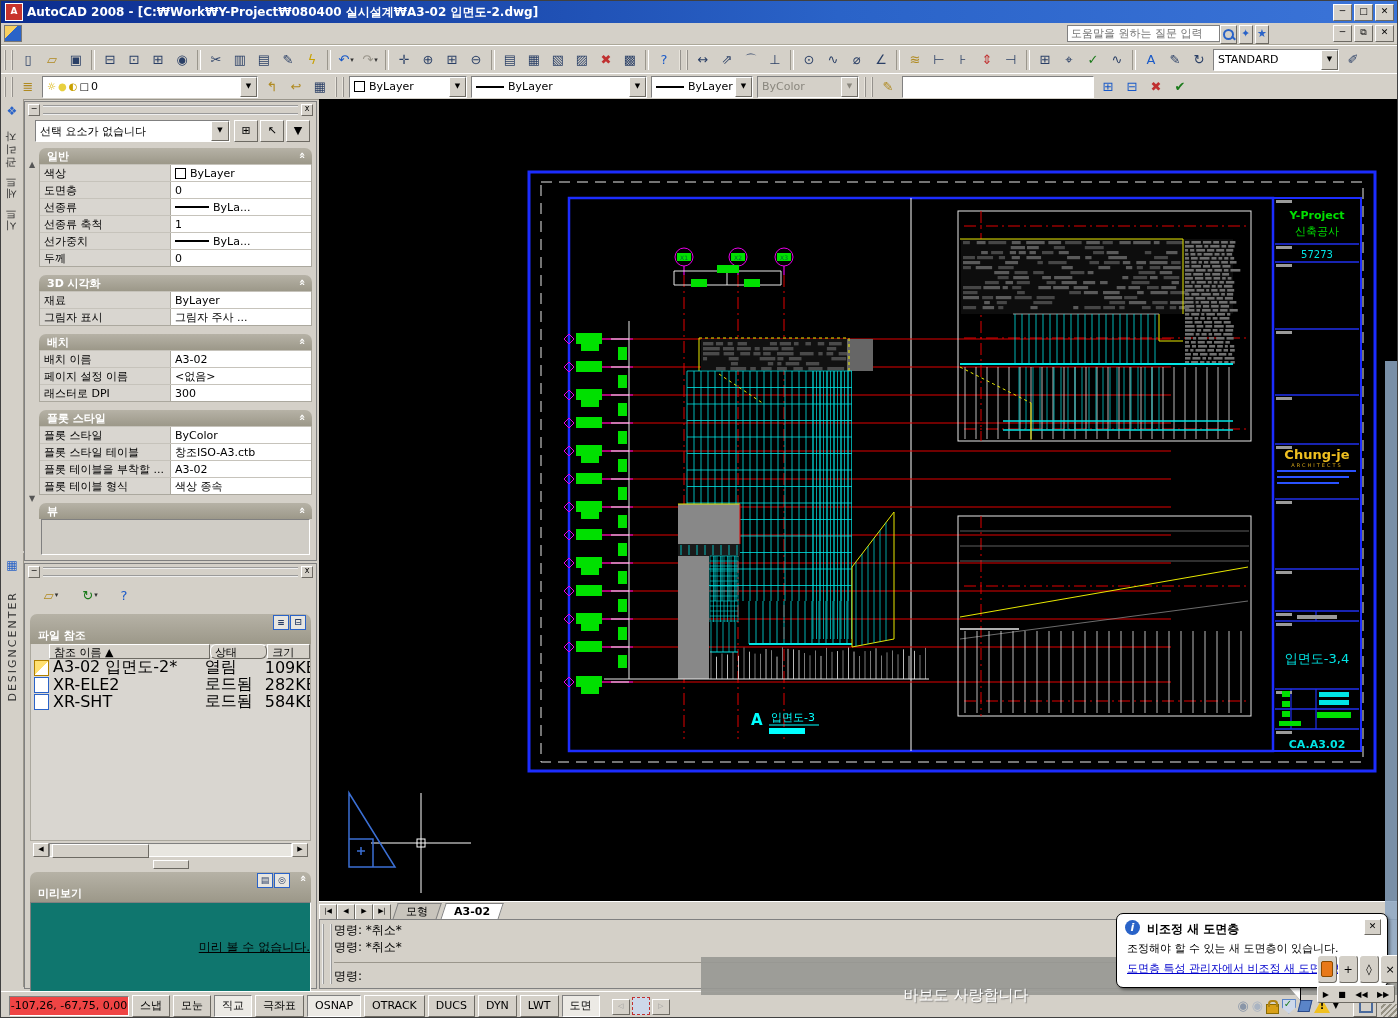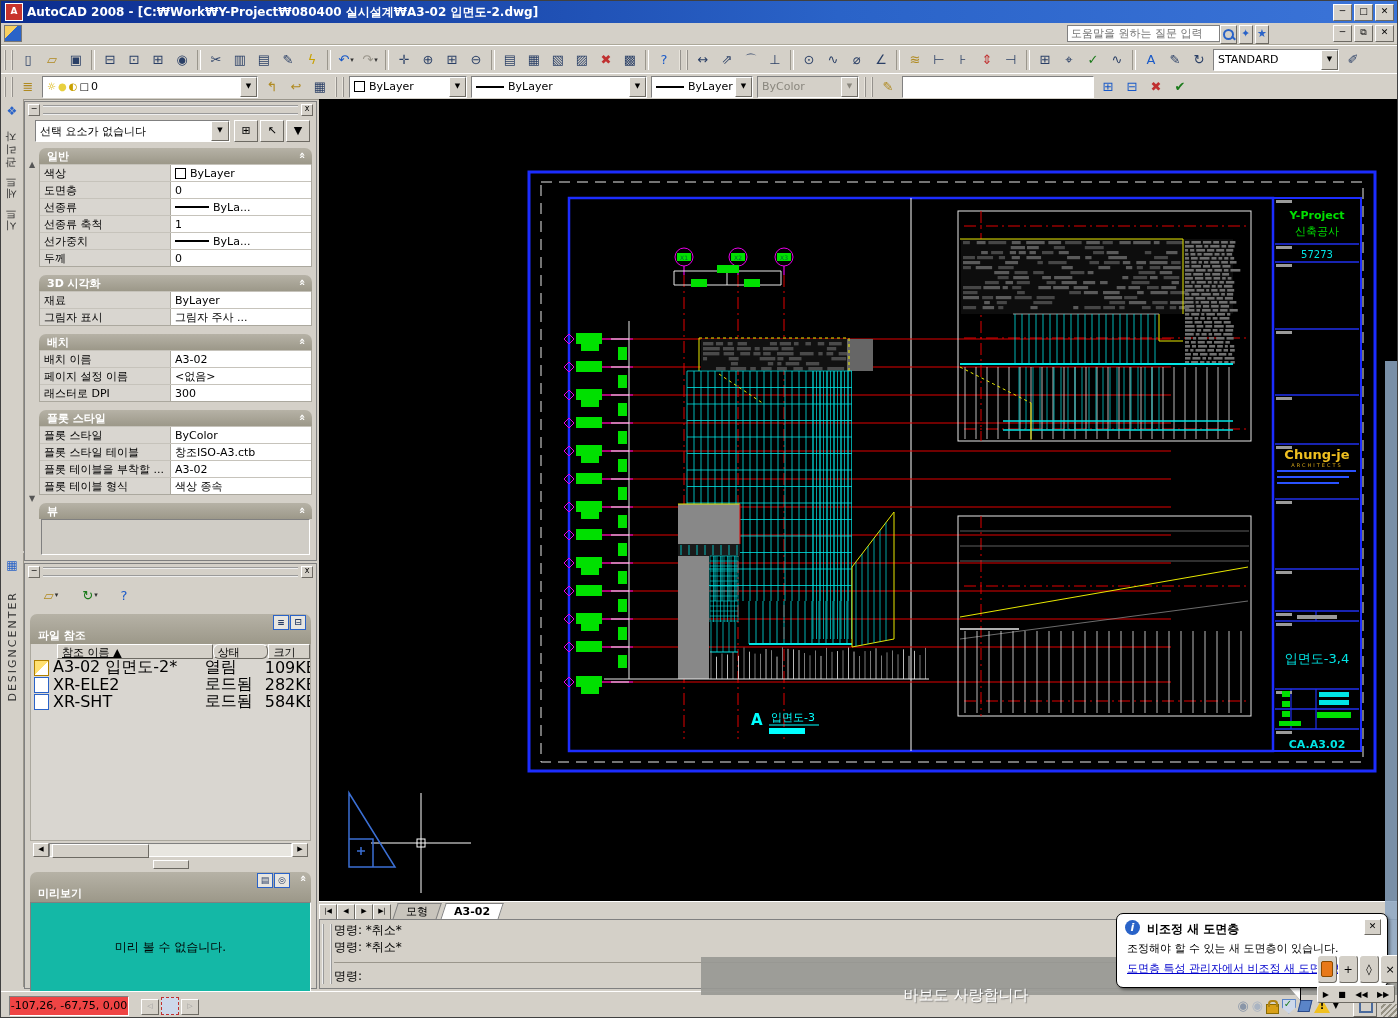--- a/index.html
+++ b/index.html
@@ -558,21 +558,21 @@
         </div>
       </div>
     <div style="margin:0 5px;">
       <div class="grp-hd">
         <span>파일 참조</span>
         <span class="gbtn" style="right:22px;">≡</span>
         <span class="gbtn" style="right:5px;">⊟</span>
       </div>
       <div style="border:1px solid #aba89e;border-top:none;background:#d9d6d0;height:196px;">
         <div class="xcols" id="xref-cols">
-            <div class="xcol" style="width: 176px; box-sizing: border-box; margin-left: 26px; text-decoration: underline;">참조 이름  ▲</div>
+            <div class="xcol" style="width: 176px; box-sizing: border-box; margin-left: 18px;">참조 이름  ▲</div>
             <div class="xcol" style="width: 62px; box-sizing: border-box; border-radius: 6px;">상태</div>
             <div class="xcol" style="width: 46px; box-sizing: border-box;">크기</div>
           </div>
         <div id="xref-rows">
             <div class="xrow">
               <span class="pageicon cur"></span>
               <span class="xc" style="width: 160px;">A3-02 입면도-2*</span>
               <span class="xc" style="width: 58px;">열림</span>
               <span class="xc" style="width: 46px; text-align: right;">109KB</span>
             </div>
@@ -599,21 +599,21 @@
       </div>
     </div>
     <div style="width:34px;height:7px;margin:3px auto;" class="raised"></div>
     <div style="margin:0 5px;">
       <div class="grp-hd">
         <span>미리보기</span>
         <span class="gbtn" style="right:38px;">▤</span>
         <span class="gbtn" style="right:21px;">◎</span>
         <span style="position:absolute;right:4px;top:0;transform:rotate(90deg);display:inline-block;">«</span>
       </div>
-      <div class="sunken" style="height:88px;background:#14b8a6;display:flex;align-items:center;justify-content:center;">
+      <div class="sunken" style="height:88px;background:#0f766e;display:flex;align-items:center;justify-content:flex-end;text-decoration:underline;">
         <span style="font-size:12px;">미리 볼 수 없습니다.</span>
       </div>
     </div>
   </div>
 
   <div class="drawarea">
     <svg id="dwg" viewBox="0 0 1080 802" width="1080" height="802">
       <rect x="0" y="0" width="1080" height="802" fill="#000"></rect>
 
       <rect x="210" y="73" width="846" height="599" fill="none" stroke="#1c2dff" stroke-width="3"></rect>
@@ -1453,20 +1453,32 @@
     <div class="cmdgrip"></div>
     <div class="cmdhist">
       <div>명령:  *취소*</div>
       <div>명령:  *취소*</div>
     </div>
     <div class="cmdline">명령:</div>
   </div>
 
   <div class="statusbar">
     <div class="coords sunken">-107,26, -67,75, 0,00</div>
+    <div id="status-toggles" style="display:flex;">
+        <div class="tg raised">스냅</div>
+        <div class="tg raised">모눈</div>
+        <div class="tg raised on">직교</div>
+        <div class="tg raised">극좌표</div>
+        <div class="tg raised on">OSNAP</div>
+        <div class="tg raised">OTRACK</div>
+        <div class="tg raised">DUCS</div>
+        <div class="tg raised">DYN</div>
+        <div class="tg raised">LWT</div>
+        <div class="tg raised on">도면</div>
+      </div>
     <div class="tnav raised" style="margin-left:12px;color:#999;">◁</div>
     <div style="width:18px;height:18px;margin-left:2px;border:1px dashed #c03030;background:#cdd8ea;box-sizing:border-box;"></div>
     <div class="tnav raised" style="margin-left:2px;color:#999;">▷</div>
     <div class="trayicons" id="tray-icons">
         <span class="ticon" style="color: rgb(138, 150, 168);">◉</span>
         <span class="ticon" style="color: rgb(170, 180, 194);">◉</span>
         <span class="padlock"></span>
         <span class="shieldchk"></span>
         <span class="skew"></span>
         <span class="warn"></span>

